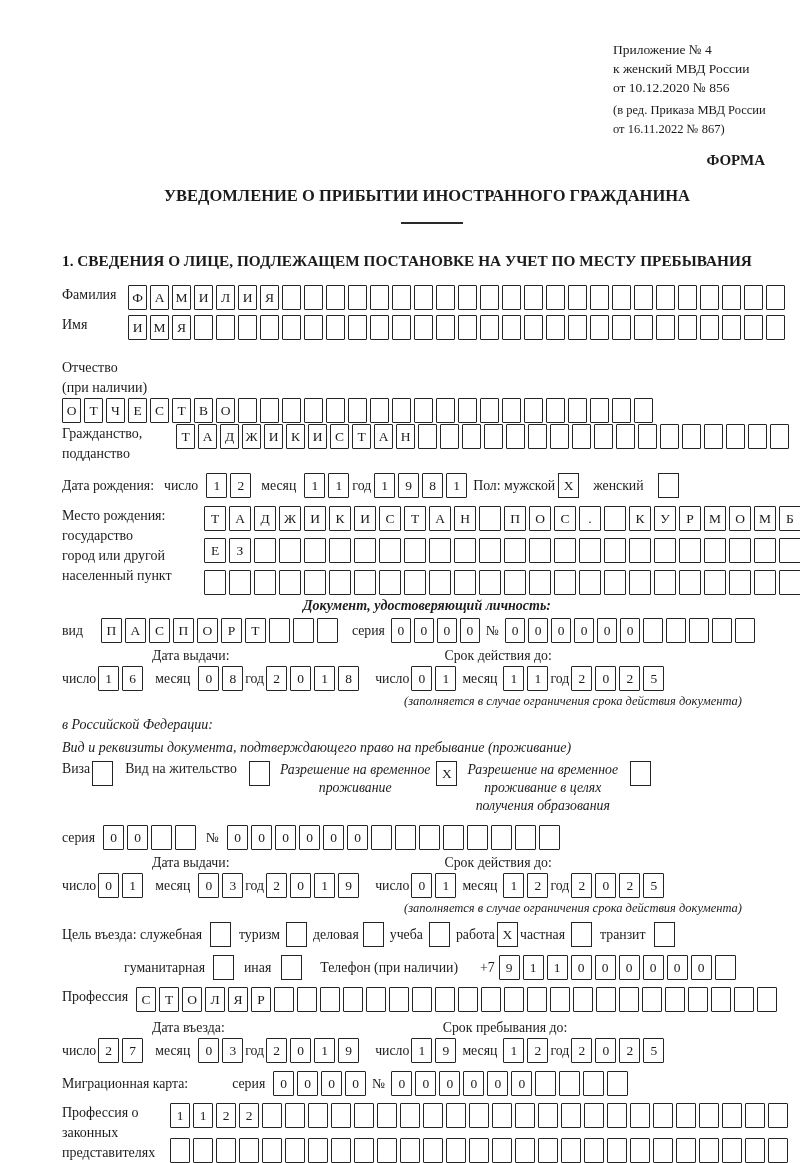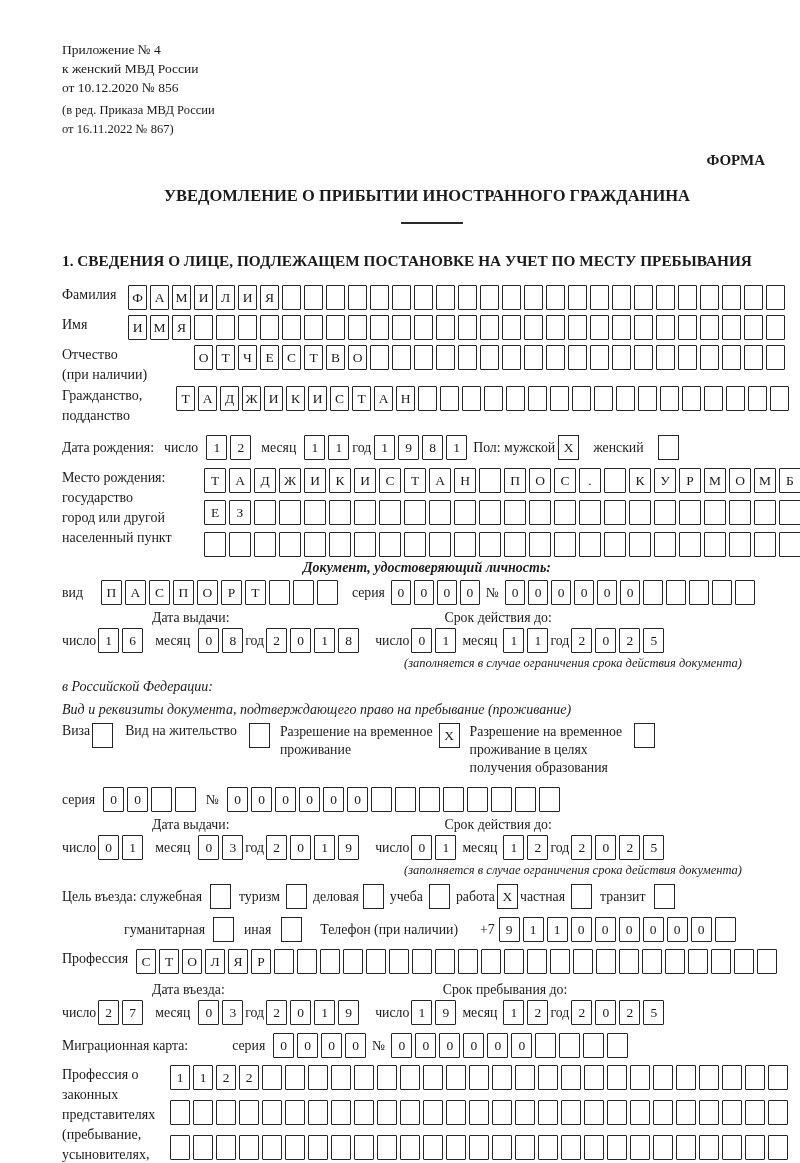--- a/index.html
+++ b/index.html
@@ -2,41 +2,41 @@
 <html><head>
 <meta charset="utf-8">
 <style>
   html,body{margin:0;padding:0;background:#e9e9e9;}
   .page{
     width:800px;height:1163px;background:#ffffff;box-sizing:border-box;
     padding:40px 8px 10px 62px;position:relative;overflow:hidden;
     font-family:"Liberation Serif","DejaVu Serif",serif;color:#1b1b1b;
   }
   
-  .hdr{font-size:13.5px;line-height:19px;}
+  .hdr{margin-left:551px;font-size:13.5px;line-height:19px;}
   .hdr .rev{font-size:12.5px;}
   .hdr .rev.first{margin-top:4px;}
   .forma{font-weight:bold;font-size:15px;text-align:right;margin:13px 27px 0 0;}
   
   .title{text-align:center;font-weight:bold;font-size:16.5px;line-height:23px;margin-top:15px;}
   .blank{display:inline-block;width:62px;border-bottom:2px solid #2a2a2a;margin-left:10px;}
   .section{font-weight:bold;font-size:15.3px;margin-top:22px;margin-bottom:15px;white-space:nowrap;}
   
   .line{font-size:14px;line-height:18px;font-style:italic;}
   .line.b{font-weight:bold;}
   .segrow{display:flex;align-items:center;font-size:13.8px;white-space:nowrap;}
   .segrow.top{align-items:flex-start;}
   .txt{flex:0 0 auto;}
   .gap{flex:0 0 auto;display:inline-block;height:1px;}
   .cellrow{display:flex;gap:3px;flex:0 0 auto;}
   .cell{box-sizing:border-box;height:25px;border:1.5px solid #252525;border-radius:1px;
         display:flex;align-items:center;justify-content:center;font-size:13.5px;flex:0 0 auto;}
   .checkbox{box-sizing:border-box;width:21px;height:25px;border:1.5px solid #252525;
         display:flex;align-items:center;justify-content:center;font-size:13.5px;flex:0 0 auto;}
-  .stack{text-align:left;line-height:18px;font-size:13.8px;flex:0 0 auto;}
+  .stack{text-align:center;line-height:18px;font-size:13.8px;flex:0 0 auto;font-style:italic;}
   .fieldrow{display:flex;align-items:flex-start;font-size:14px;}
   .flabel{flex:0 0 auto;line-height:20px;}
   .cellcol{display:flex;flex-direction:column;row-gap:6px;}
 </style>
 </head>
 <body>
 
 <div class="page">
 
   <div class="hdr">
@@ -128,21 +128,21 @@
             <div class="cell" style="width: 19px;"></div>
             <div class="cell" style="width: 19px;"></div>
             <div class="cell" style="width: 19px;"></div>
             <div class="cell" style="width: 19px;"></div>
             <div class="cell" style="width: 19px;"></div>
             <div class="cell" style="width: 19px;"></div>
             <div class="cell" style="width: 19px;"></div>
           </div>
         </div>
       </div>
-      <div class="fieldrow" style="margin-top: 5px;">
+      <div class="fieldrow" style="margin-top: 18px; flex-direction: column;">
         <div class="flabel" style="width: 132px;">
           <div class="flabel-line">Отчество</div>
           <div class="flabel-line">(при наличии)</div>
         </div>
         <div class="cellcol">
           <div class="cellrow">
             <div class="cell" style="width: 19px;">О</div>
             <div class="cell" style="width: 19px;">Т</div>
             <div class="cell" style="width: 19px;">Ч</div>
             <div class="cell" style="width: 19px;">Е</div>

